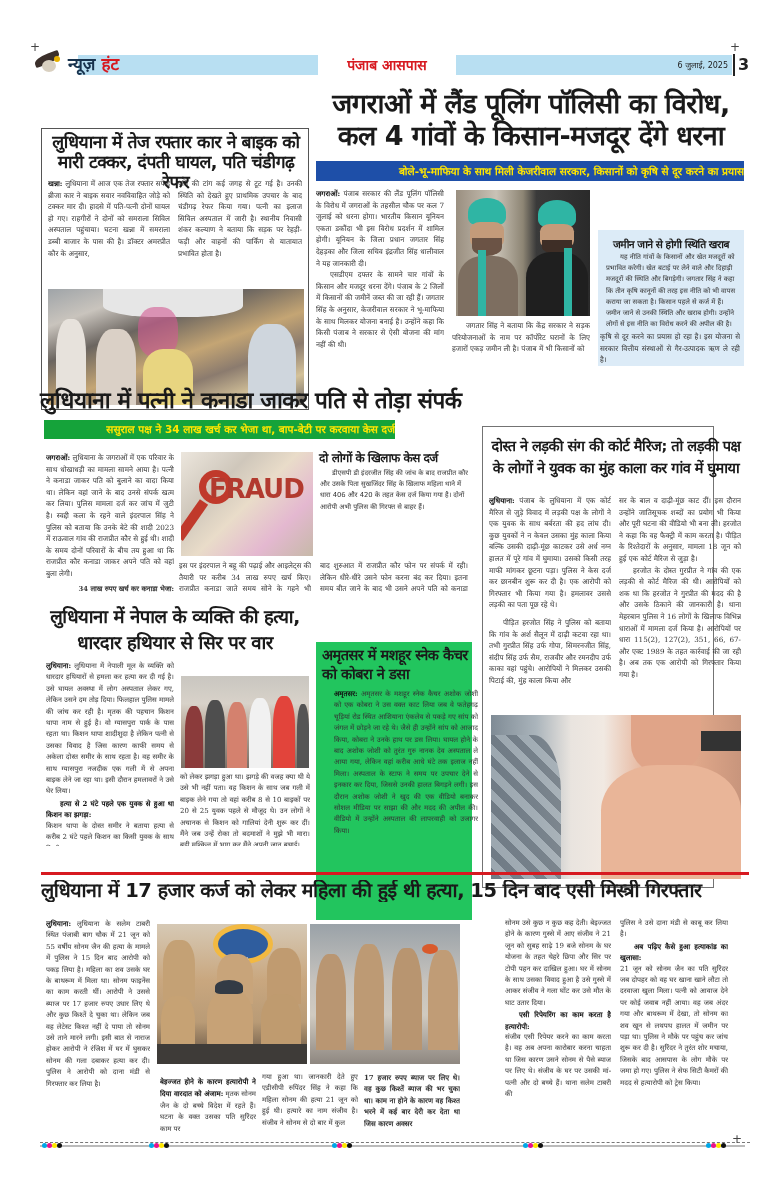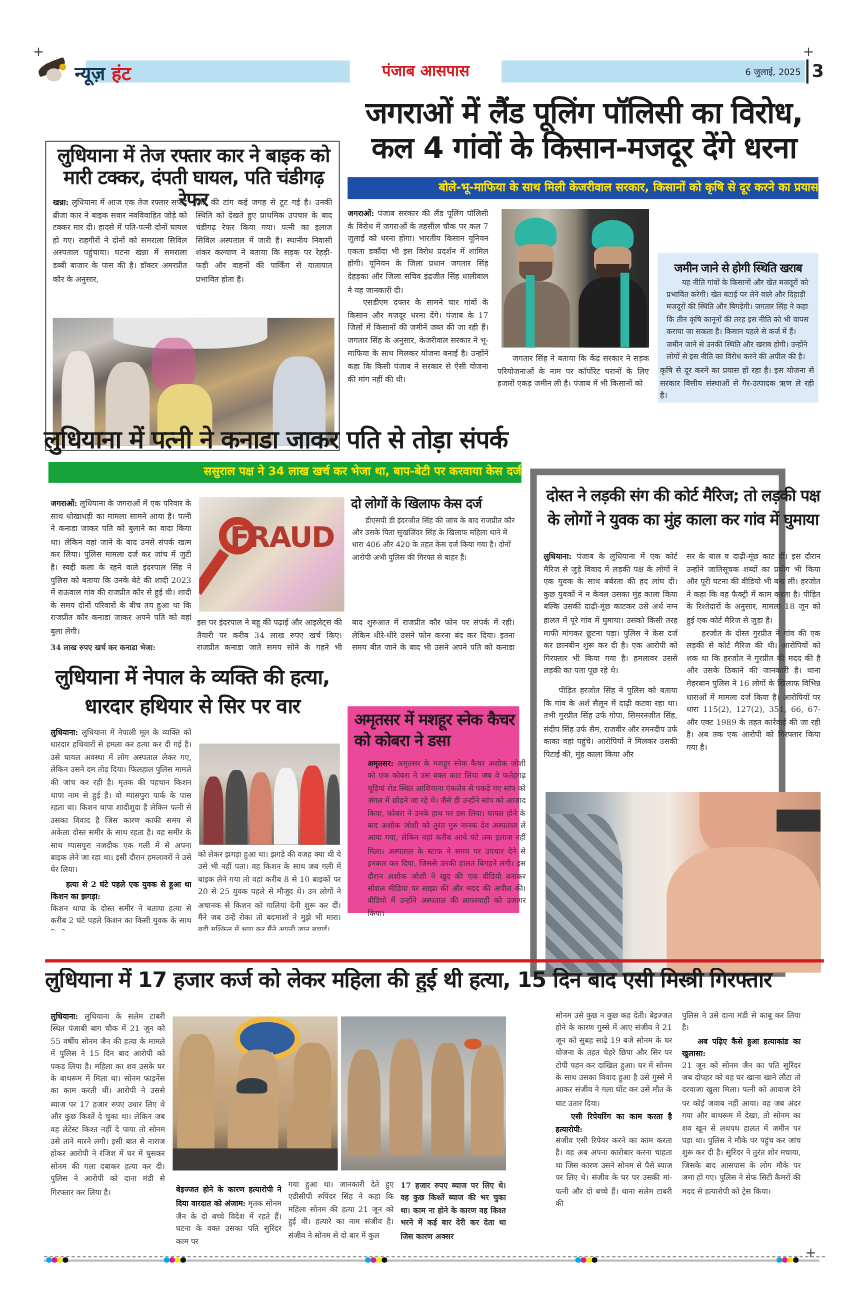--- a/index.html
+++ b/index.html
@@ -2,21 +2,21 @@
 <html><head>
 <meta charset="utf-8">
 <style>
   * { box-sizing: border-box; margin: 0; padding: 0; }
   html, body { width: 768px; height: 1183px; background: #fff; overflow: hidden; }
   body { position: relative; font-family: "DejaVu Serif", serif; color: #222; }
   .abs { position: absolute; }
 
   
   .mast-band { position: absolute; top: 55px; height: 20px; background: #b8dff2; }
-  .logo-wrap { position: absolute; left: 30px; top: 48px; width: 130px; height: 30px; display: flex; align-items: flex-end; }
+  .logo-wrap { position: absolute; left: 30px; top: 48px; width: 130px; height: 30px; display: flex; align-items: center; }
   .bird { width: 34px; height: 26px; position: relative; }
   .bird .w1 { position: absolute; left: 4px; top: 4px; width: 26px; height: 10px; background: #3b2f2a; border-radius: 60% 10% 60% 10%; transform: rotate(-20deg); }
   .bird .w2 { position: absolute; left: 12px; top: 10px; width: 14px; height: 12px; background: #d9d0c0; border-radius: 50%; }
   .bird .b { position: absolute; left: 24px; top: 6px; width: 6px; height: 6px; background: #e6b000; border-radius: 50%; }
   .logo-text { font-family: "DejaVu Sans", sans-serif; font-weight: bold; font-size: 17px; color: #17324d; margin-left: 4px; }
   .logo-text .red { color: #d71920; }
   .section-name { position: absolute; left: 318px; top: 55px; width: 138px; height: 20px; text-align: center; font-family: "DejaVu Sans", sans-serif; font-weight: bold; font-size: 14px; color: #d71920; line-height: 20px; }
   .date { position: absolute; right: 40px; top: 59px; font-family: "DejaVu Sans", sans-serif; font-size: 8px; color: #222; }
   .pageno { position: absolute; left: 733px; top: 54px; width: 18px; height: 22px; border-left: 2px solid #222; font-family: "DejaVu Sans", sans-serif; font-weight: bold; font-size: 16px; line-height: 22px; padding-left: 3px; }
 
@@ -71,21 +71,21 @@
     <div style="position:absolute;left:200px;top:35px;width:48px;height:81px;background:#cfd6dd;border-radius:40% 40% 0 0;"></div>
   </div>
 </div>
 
 <div>
   <div class="headline abs" style="left:316px;top:88px;width:430px;font-size:27px;line-height:32px;text-align:center;">जगराओं में लैंड पूलिंग पॉलिसी का विरोध, कल 4 गांवों के किसान-मजदूर देंगे धरना</div>
   <div class="kicker-bar abs" style="left:316px;top:161px;width:428px;height:20px;background:#1e4fa8;color:#ffe600;font-size:10.5px;line-height:20px;">बोले-भू-माफिया के साथ मिली केजरीवाल सरकार, किसानों को कृषि से दूर करने का प्रयास</div>
   <div class="body-text abs" style="left:316px;top:188px;width:128px;height:180px;overflow:hidden;">
     <b>जगराओं:</b>
     <span>पंजाब सरकार की लैंड पूलिंग पॉलिसी के विरोध में जगराओं के तहसील चौक पर कल 7 जुलाई को धरना होगा। भारतीय किसान यूनियन एकता डकौंदा भी इस विरोध प्रदर्शन में शामिल होगी। यूनियन के जिला प्रधान जगतार सिंह देहड़का और जिला सचिव इंद्रजीत सिंह धालीवाल ने यह जानकारी दी।</span>
-    <span style="display:block;text-indent:14px">एसडीएम दफ्तर के सामने चार गांवों के किसान और मजदूर धरना देंगे। पंजाब के 17 जिलों में किसानों की जमीनें जब्त की जा रही हैं। जगतार सिंह के अनुसार, केजरीवाल सरकार ने भू-माफिया के साथ मिलकर योजना बनाई है। उन्होंने कहा कि किसी पंजाब ने सरकार से ऐसी योजना की मांग नहीं की थी।</span>
+    <span style="display:block;text-indent:14px">एसडीएम दफ्तर के सामने चार गांवों के किसान और मजदूर धरना देंगे। पंजाब के 2 जिलों में किसानों की जमीनें जब्त की जा रही हैं। जगतार सिंह के अनुसार, केजरीवाल सरकार ने भू-माफिया के साथ मिलकर योजना बनाई है। उन्होंने कहा कि किसी पंजाब ने सरकार से ऐसी योजना की मांग नहीं की थी।</span>
   </div>
   <div class="photo" style="left:456px;top:190px;width:134px;height:126px;background:linear-gradient(90deg,#9a8f80 0%,#c9c2b6 30%,#8d8574 50%,#3a3a3a 60%,#2a2a2a 100%);">
     <div style="position:absolute;left:12px;top:8px;width:38px;height:28px;background:#2fb5a4;border-radius:50% 50% 30% 30%;"></div>
     <div style="position:absolute;left:14px;top:32px;width:34px;height:26px;background:#c49b7a;border-radius:30%;"></div>
     <div style="position:absolute;left:16px;top:48px;width:30px;height:18px;background:#6b5345;border-radius:0 0 50% 50%;"></div>
     <div style="position:absolute;left:2px;top:66px;width:60px;height:60px;background:#7d6e60;border-radius:40% 40% 0 0;"></div>
     <div style="position:absolute;left:22px;top:60px;width:8px;height:66px;background:#2fb5a4;"></div>
     <div style="position:absolute;left:82px;top:10px;width:38px;height:28px;background:#2fb5a4;border-radius:50% 50% 30% 30%;"></div>
     <div style="position:absolute;left:84px;top:34px;width:34px;height:24px;background:#c49b7a;border-radius:30%;"></div>
     <div style="position:absolute;left:86px;top:50px;width:30px;height:14px;background:#3e2e26;border-radius:0 0 50% 50%;"></div>
@@ -95,38 +95,38 @@
   <div class="body-text abs" style="left:452px;top:320px;width:138px;height:48px;overflow:hidden;text-indent:14px;">जगतार सिंह ने बताया कि केंद्र सरकार ने सड़क परियोजनाओं के नाम पर कॉर्पोरेट घरानों के लिए हजारों एकड़ जमीन ली है। पंजाब में भी किसानों को</div>
   <div class="box" style="left:598px;top:190px;width:146px;height:136px;background:#dcebf7;">
     <div class="headline" style="position:absolute;left:4px;top:8px;width:138px;font-size:10.5px;text-align:center;">जमीन जाने से होगी स्थिति खराब</div>
     <div class="body-text" style="position:absolute;left:8px;top:22px;width:130px;font-family:'DejaVu Sans',sans-serif;font-size:6.8px;line-height:11.2px;text-indent:14px;text-align:left;">यह नीति गांवों के किसानों और खेत मजदूरों को प्रभावित करेगी। खेत बटाई पर लेने वाले और दिहाड़ी मजदूरों की स्थिति और बिगड़ेगी। जगतार सिंह ने कहा कि तीन कृषि कानूनों की तरह इस नीति को भी वापस कराया जा सकता है। किसान पहले से कर्ज में हैं। जमीन जाने से उनकी स्थिति और खराब होगी। उन्होंने लोगों से इस नीति का विरोध करने की अपील की है।</div>
   </div>
   <div class="body-text abs" style="left:600px;top:331px;width:140px;height:36px;overflow:hidden;">कृषि से दूर करने का प्रयास हो रहा है। इस योजना से सरकार वित्तीय संस्थाओं से गैर-उत्पादक ऋण ले रही है।</div>
 </div>
 
 <div>
   <div class="headline abs" style="left:40px;top:388px;width:430px;font-size:22.5px;white-space:nowrap;">लुधियाना में पत्नी ने कनाडा जाकर पति से तोड़ा संपर्क</div>
-  <div class="kicker-bar abs" style="left:44px;top:420px;width:430px;height:19px;background:#15a33a;color:#ffe600;font-size:10.5px;line-height:19px;">ससुराल पक्ष ने 34 लाख खर्च कर भेजा था, बाप-बेटी पर करवाया केस दर्ज</div>
+  <div class="kicker-bar abs" style="left:44px;top:420px;width:351px;height:19px;background:#15a33a;color:#ffe600;font-size:10.5px;line-height:19px;">ससुराल पक्ष ने 34 लाख खर्च कर भेजा था, बाप-बेटी पर करवाया केस दर्ज</div>
   <div class="body-text abs" style="left:46px;top:452px;width:128px;height:132px;overflow:hidden;">
     <b>जगराओं:</b>
     <span>लुधियाना के जगराओं में एक परिवार के साथ धोखाधड़ी का मामला सामने आया है। पत्नी ने कनाडा जाकर पति को बुलाने का वादा किया था। लेकिन वहां जाने के बाद उनसे संपर्क खत्म कर लिया। पुलिस मामला दर्ज कर जांच में जुटी है। स्वद्दी कला के रहने वाले इंदरपाल सिंह ने पुलिस को बताया कि उनके बेटे की शादी 2023 में राऊवाल गांव की राजप्रीत कौर से हुई थी। शादी के समय दोनों परिवारों के बीच तय हुआ था कि राजप्रीत कौर कनाडा जाकर अपने पति को वहां बुला लेगी।</span>
   </div>
-  <div class="body-text abs" style="left:46px;top:584px;width:128px;font-weight:bold;text-align:left;font-size:6.8px;">34 लाख रुपए खर्च कर कनाडा भेजा:</div>
+  <div class="body-text abs" style="left:46px;top:584px;width:128px;font-weight:bold;text-align:right;font-size:6.8px;">34 लाख रुपए खर्च कर कनाडा भेजा:</div>
   <div class="photo" style="left:181px;top:452px;width:132px;height:104px;background:linear-gradient(135deg,#ece6dd 0%,#cfc7bb 30%,#e9dcc9 50%,#e4b8d0 75%,#c6b9a8 100%);">
     <div style="position:absolute;left:18px;top:18px;width:34px;height:34px;border:7px solid #c0392b;border-radius:50%;"></div>
     <div style="position:absolute;left:18px;top:50px;width:10px;height:44px;background:#c0392b;transform:rotate(35deg);transform-origin:top;"></div>
     <div style="position:absolute;left:28px;top:22px;font-family:'DejaVu Sans',sans-serif;font-weight:bold;font-size:26px;color:#b23a2f;letter-spacing:-1px;">FRAUD</div>
   </div>
   <div class="body-text abs" style="left:179px;top:560px;width:132px;height:36px;overflow:hidden;">इस पर इंदरपाल ने बहू की पढ़ाई और आइलेट्स की तैयारी पर करीब 34 लाख रुपए खर्च किए। राजप्रीत कनाडा जाते समय सोने के गहने भी खुर्दबुर्द कर गई। कनाडा पहुंचने के</div>
   <div class="headline abs" style="left:319px;top:452px;width:150px;font-size:12px;">दो लोगों के खिलाफ केस दर्ज</div>
   <div class="body-text abs" style="left:320px;top:468px;width:148px;height:86px;font-family:'DejaVu Sans',sans-serif;font-size:6.8px;line-height:11.2px;text-indent:12px;text-align:left;overflow:hidden;">डीएसपी डी इंदरजीत सिंह की जांच के बाद राजप्रीत कौर और उसके पिता सुखजिंदर सिंह के खिलाफ महिला थाने में धारा 406 और 420 के तहत केस दर्ज किया गया है। दोनों आरोपी अभी पुलिस की गिरफ्त से बाहर हैं।</div>
   <div class="body-text abs" style="left:320px;top:560px;width:148px;height:36px;overflow:hidden;">बाद शुरुआत में राजप्रीत कौर फोन पर संपर्क में रही। लेकिन धीरे-धीरे उसने फोन करना बंद कर दिया। इतना समय बीत जाने के बाद भी उसने अपने पति को कनाडा नहीं बुलाया।</div>
 </div>
 
-<div class="box" style="left:482px;top:386px;width:232px;height:462px;border:6px solid #737373;">
+<div class="box" style="left:482px;top:386px;width:232px;height:462px;border:1px solid #737373;">
   <div class="headline" style="position:absolute;left:6px;top:8px;width:254px;font-size:14.5px;line-height:22px;text-align:center;">दोस्त ने लड़की संग की कोर्ट मैरिज; तो लड़की पक्ष के लोगों ने युवक का मुंह काला कर गांव में घुमाया</div>
   <div class="body-text" style="position:absolute;left:6px;top:68px;width:122px;height:216px;overflow:hidden;">
     <b>लुधियाना:</b>
     <span>पंजाब के लुधियाना में एक कोर्ट मैरिज से जुड़े विवाद में लड़की पक्ष के लोगों ने एक युवक के साथ बर्बरता की हद लांघ दी। कुछ युवकों ने न केवल उसका मुंह काला किया बल्कि उसकी दाढ़ी-मूंछ काटकर उसे अर्ध नग्न हालत में पूरे गांव में घुमाया। उसको किसी तरह माफी मांगकर छूटना पड़ा। पुलिस ने केस दर्ज कर छानबीन शुरू कर दी है। एक आरोपी को गिरफ्तार भी किया गया है। हमलावर उससे लड़की का पता पूछ रहे थे।</span>
     <span style="display:block;text-indent:14px;margin-top:6px">पीड़ित हरजोत सिंह ने पुलिस को बताया कि गांव के अर्श सैलून में दाढ़ी कटवा रहा था। तभी गुरप्रीत सिंह उर्फ गोपा, सिमरनजीत सिंह, संदीप सिंह उर्फ सैम, राजवीर और रमनदीप उर्फ काका वहां पहुंचे। आरोपियों ने मिलकर उसकी पिटाई की, मुंह काला किया और</span>
   </div>
   <div class="body-text" style="position:absolute;left:136px;top:68px;width:122px;height:216px;overflow:hidden;">
     <span>सर के बाल व दाढ़ी-मूंछ काट दीं। इस दौरान उन्होंने जातिसूचक शब्दों का प्रयोग भी किया और पूरी घटना की वीडियो भी बना ली। हरजोत ने कहा कि वह फैक्ट्री में काम करता है। पीड़ित के रिश्तेदारों के अनुसार, मामला 18 जून को हुई एक कोर्ट मैरिज से जुड़ा है।</span>
     <span style="display:block;text-indent:14px">हरजोत के दोस्त गुरप्रीत ने गांव की एक लड़की से कोर्ट मैरिज की थी। आरोपियों को शक था कि हरजोत ने गुरप्रीत की मदद की है और उसके ठिकाने की जानकारी है। थाना मेहरबान पुलिस ने 16 लोगों के खिलाफ विभिन्न धाराओं में मामला दर्ज किया है। आरोपियों पर धारा 115(2), 127(2), 351, 66, 67- और एक्ट 1989 के तहत कार्रवाई की जा रही है। अब तक एक आरोपी को गिरफ्तार किया गया है।</span>
   </div>
@@ -150,21 +150,21 @@
     <div style="position:absolute;left:4px;top:30px;width:18px;height:62px;background:#8b3b3b;border-radius:40% 40% 0 0;"></div>
     <div style="position:absolute;left:24px;top:24px;width:20px;height:68px;background:#4e4e4e;border-radius:40% 40% 0 0;"></div>
     <div style="position:absolute;left:46px;top:26px;width:20px;height:66px;background:#d4816e;border-radius:40% 40% 0 0;"></div>
     <div style="position:absolute;left:68px;top:22px;width:22px;height:70px;background:#f1f1f1;border-radius:40% 40% 0 0;"></div>
     <div style="position:absolute;left:92px;top:20px;width:22px;height:72px;background:#e2443b;border-radius:40% 40% 0 0;"></div>
     <div style="position:absolute;left:116px;top:28px;width:12px;height:64px;background:#555;border-radius:40% 40% 0 0;"></div>
   </div>
   <div class="body-text abs" style="left:180px;top:772px;width:130px;height:74px;overflow:hidden;font-size:7px;line-height:11.4px;">को लेकर झगड़ा हुआ था। झगड़े की वजह क्या थी ये उसे भी नहीं पता। वह किशन के साथ जब गली में बाइक लेने गया तो वहां करीब 8 से 10 बाइकों पर 20 से 25 युवक पहले से मौजूद थे। उन लोगों ने अचानक से किशन को गालियां देनी शुरू कर दीं। मैंने जब उन्हें रोका तो बदमाशों ने मुझे भी मारा। बड़ी मुश्किल में भाग कर मैंने अपनी जान बचाई।</div>
 </div>
 
-<div class="box" style="left:316px;top:602px;width:156px;height:188px;background:#ec4899;padding-left:44px;">
+<div class="box" style="left:316px;top:602px;width:156px;height:278px;background:#22c55e;padding-left:44px;">
   <div class="headline" style="position:absolute;left:6px;top:4px;width:146px;font-size:14.5px;line-height:19px;">अमृतसर में मशहूर स्नेक कैचर को कोबरा ने डसा</div>
   <div class="body-text" style="position:absolute;left:18px;top:46px;width:144px;height:196px;overflow:hidden;font-size:7px;line-height:11.4px;">
     <b>अमृतसर:</b>
     <span>अमृतसर के मशहूर स्नेक कैचर अशोक जोशी को एक कोबरा ने उस वक्त काट लिया जब वे फतेहगढ़ चूड़ियां रोड स्थित आशियाना एंकलेव से पकड़े गए सांप को जंगल में छोड़ने जा रहे थे। जैसे ही उन्होंने सांप को आजाद किया, कोबरा ने उनके हाथ पर डस लिया। घायल होने के बाद अशोक जोशी को तुरंत गुरु नानक देव अस्पताल ले आया गया, लेकिन वहां करीब आधे घंटे तक इलाज नहीं मिला। अस्पताल के स्टाफ ने समय पर उपचार देने से इनकार कर दिया, जिससे उनकी हालत बिगड़ने लगी। इस दौरान अशोक जोशी ने खुद की एक वीडियो बनाकर सोशल मीडिया पर साझा की और मदद की अपील की। वीडियो में उन्होंने अस्पताल की लापरवाही को उजागर किया।</span>
   </div>
 </div>
 
 <div class="abs" style="left:41px;top:872px;width:708px;height:3px;background:#d71920;"></div>
 
 <div>

